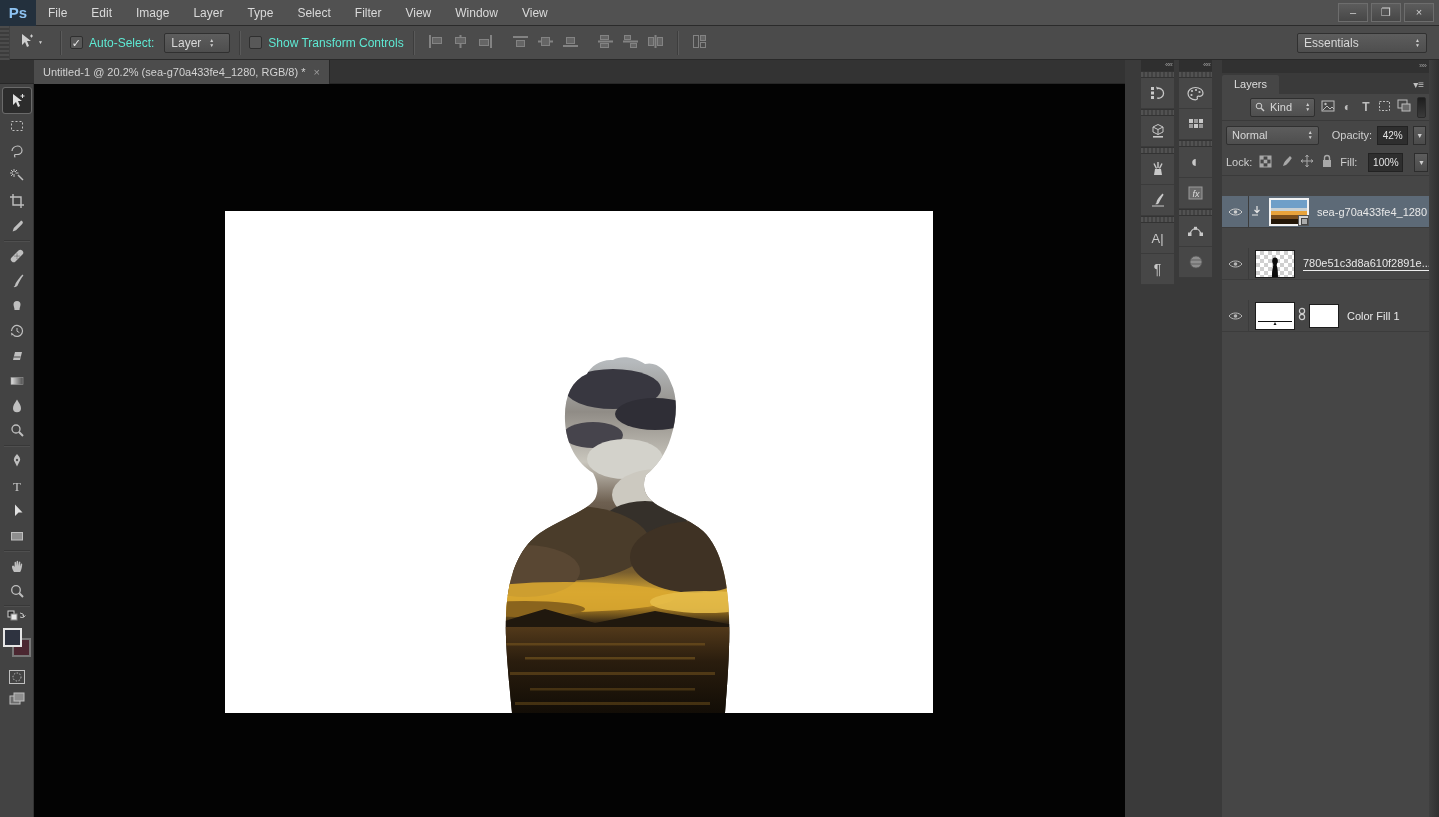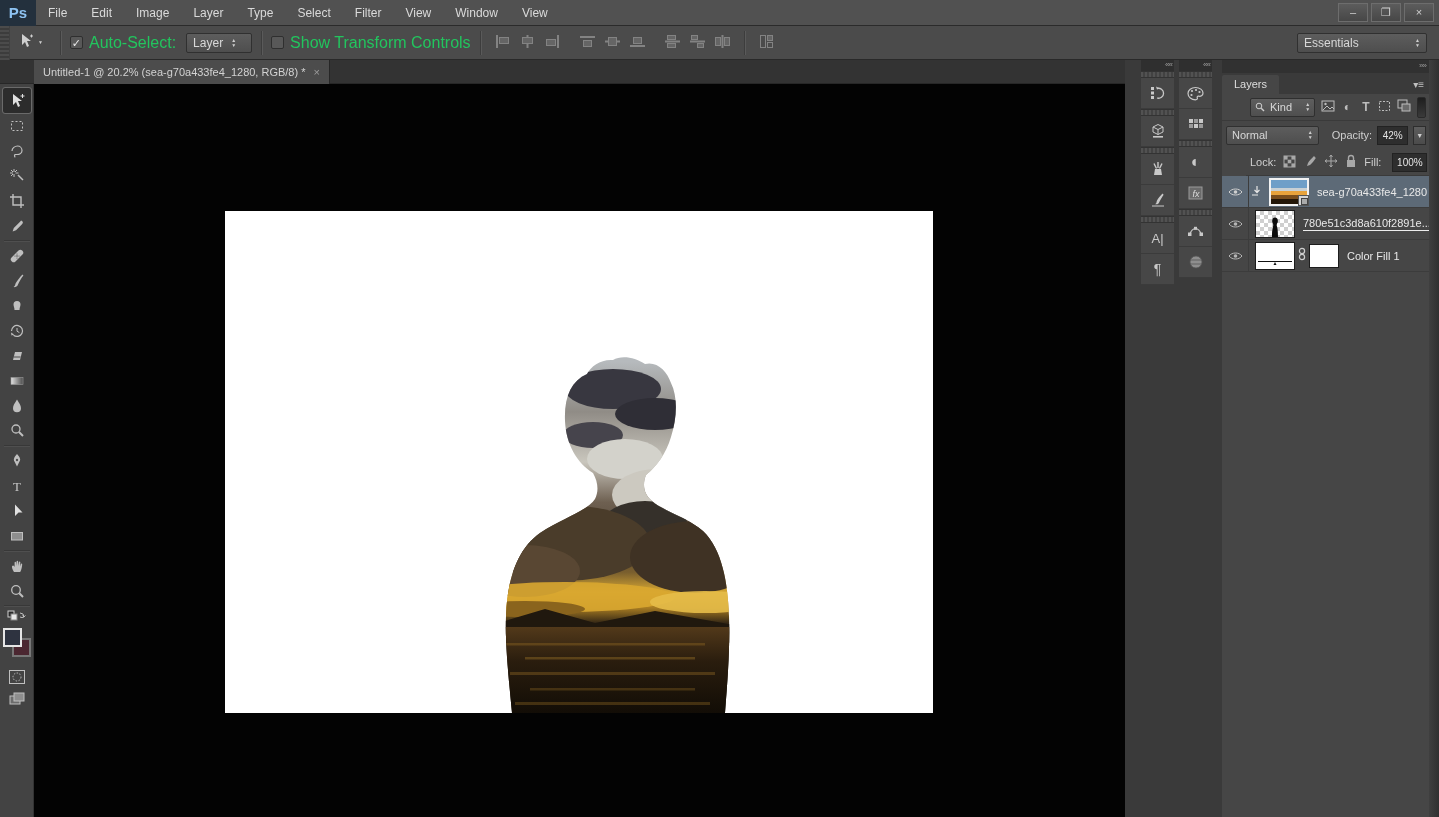--- a/index.html
+++ b/index.html
@@ -13,21 +13,21 @@
   .menu-item { padding:0 12px; height:26px; line-height:26px; font-size:12px; color:#dadada; cursor:default; }
   #win-controls { margin-left:auto; display:flex; gap:3px; padding-right:5px; }
   .win-btn { width:30px; height:19px; border:1px solid #6d6d6d; background:linear-gradient(#5c5c5c,#474747); color:#d0d0d0; font-size:11px; line-height:17px; text-align:center; }
 
   
   #optionsbar { top:26px; left:0; width:1439px; height:34px; background:#4b4b4b; border-bottom:1px solid #292929; display:flex; align-items:center; }
   #opt-grip { width:10px; height:34px; background:repeating-linear-gradient(#4b4b4b 0 2px,#3c3c3c 2px 4px); border-right:1px solid #404040; }
   .vsep { width:1px; height:24px; background:#3d3d3d; box-shadow:1px 0 0 #5a5a5a; margin:0 9px; }
   .opt-check { width:13px; height:13px; background:#585858; border:1px solid #2f2f2f; border-radius:2px; font-size:11px; line-height:12px; text-align:center; color:#e8e8e8; margin-right:6px; }
   .opt-check.empty { color:transparent; }
-  .opt-label { font-size:16px; color:#22c55e; }
+  .opt-label { font-size:12px; color:#5eead4; }
   .dd { height:20px; background:linear-gradient(#5d5d5d,#4e4e4e); border:1px solid #303030; border-radius:2px; display:flex; align-items:center; padding:0 6px; gap:8px; }
   .spin { display:flex; flex-direction:column; line-height:5px; font-size:5px; color:#cfcfcf; }
   .alico { margin:0 4px; opacity:.75; }
   #workspace-dd { margin-left:auto; margin-right:12px; width:130px; justify-content:space-between; }
 
   
   #tabstrip { top:60px; left:0; width:1125px; height:24px; background:#333333; border-bottom:1px solid #272727; display:flex; }
   #doc-tab { margin-left:34px; background:#4c4c4c; border-right:1px solid #262626; height:24px; display:flex; align-items:center; padding:0 9px; gap:8px; font-size:11px; color:#d2d2d2; }
   #tab-close { color:#9d9d9d; font-size:11px; }
 
@@ -63,25 +63,25 @@
   .lp-row { display:flex; align-items:center; padding:0 4px; }
   #lp-filter { height:27px; border-bottom:1px solid #3a3a3a; gap:6px; }
   .kind-dd { width:76px; height:19px; background:linear-gradient(#5e5e5e,#4f4f4f); border:1px solid #2f2f2f; border-radius:2px; display:flex; align-items:center; padding:0 4px; gap:5px; font-size:11px;margin-left:24px; }
   .filt-ico { color:#bdbdbd; font-size:12px; width:15px; text-align:center; }
   #filt-toggle { margin-left:auto; width:10px; height:21px; background:linear-gradient(#1e1e1e,#3a3a3a); border:1px solid #2a2a2a; border-radius:2px; }
   #lp-blend { height:28px; gap:5px; }
   #blend-dd { width:103px; height:19px; justify-content:space-between; padding:0 5px; font-size:11px; }
   .val-label { font-size:11px; color:#cfcfcf; }
   .val-box { width:35px; height:19px; background:#2e2e2e; border:1px solid #222; color:#e4e4e4; font-size:10px; text-align:center; line-height:17px; }
   .val-dd { width:14px; height:19px; background:linear-gradient(#5d5d5d,#4b4b4b); border:1px solid #2d2d2d; color:#cfcfcf; font-size:7px; text-align:center; line-height:18px; }
-  #lp-lock { height:27px; border-bottom:1px solid #3a3a3a; gap:7px;margin-left:24px; }
+  #lp-lock { height:27px; border-bottom:1px solid #3a3a3a; gap:7px; }
   .lock-ico { color:#a8a8a8; font-size:11px; }
   #lock-right { margin-left:auto; display:flex; gap:11px; align-items:center; }
 
-  .layer-row { position:relative; height:32px; border-bottom:1px solid #3c3c3c; display:flex; align-items:center; }
+  .layer-row { position:relative; height:32px; border-bottom:1px solid #3c3c3c; display:flex; align-items:center;margin-top:20px; }
   .layer-row.sel { background:#5d6a77; }
   .eye-cell { width:27px; height:32px; border-right:1px solid #3c3c3c; display:flex; align-items:center; justify-content:center; flex:none; }
   .thumb { width:40px; height:28px; flex:none; margin-left:6px; }
   .thumb.img { border:2px solid #f2f2f2; background:linear-gradient(#6f9fc8 0 34%, #c8d0d4 34% 45%, #e8a33c 45% 62%, #7a4e1c 62% 78%, #241708 78%); position:relative; }
   .so-badge { position:absolute; right:-2px; bottom:-2px; width:11px; height:11px; background:#d6d6d6; border:1px solid #555; }
   .so-badge::after { content:""; position:absolute; left:2px; top:2px; width:5px; height:5px; border:1px solid #444; background:#aaa; }
   .thumb.checker { border:1px solid #1d1d1d; background:
      linear-gradient(45deg,#cfcfcf 25%,transparent 25%,transparent 75%,#cfcfcf 75%),
      linear-gradient(45deg,#cfcfcf 25%,#ffffff 25%,#ffffff 75%,#cfcfcf 75%);
      background-size:8px 8px; background-position:0 0,4px 4px; display:flex; align-items:flex-end; justify-content:center; }

